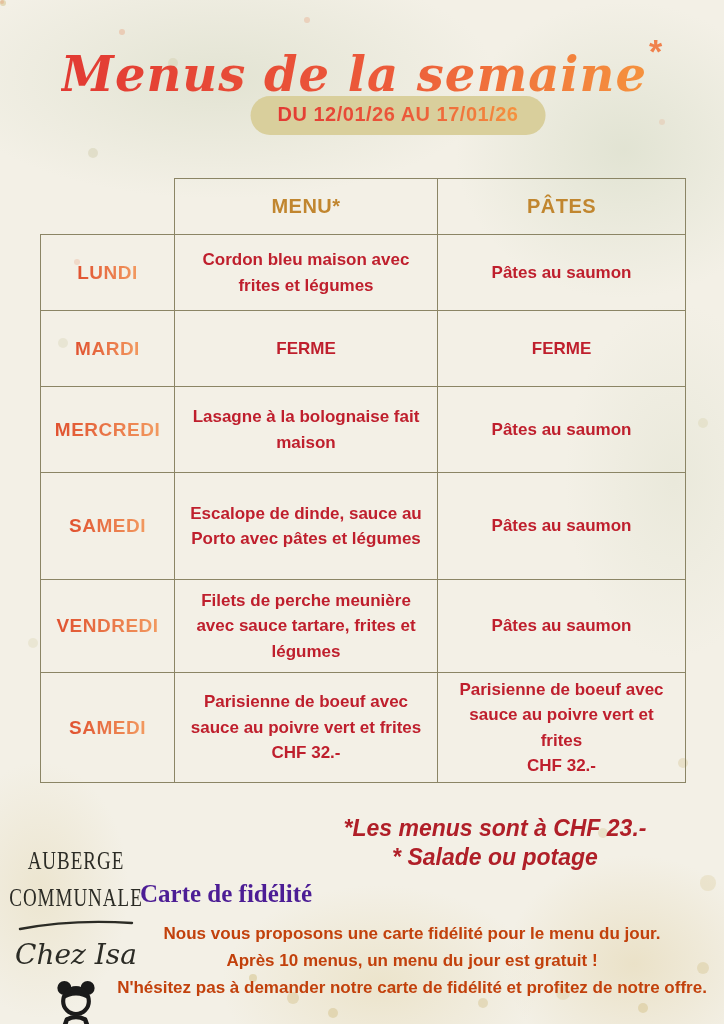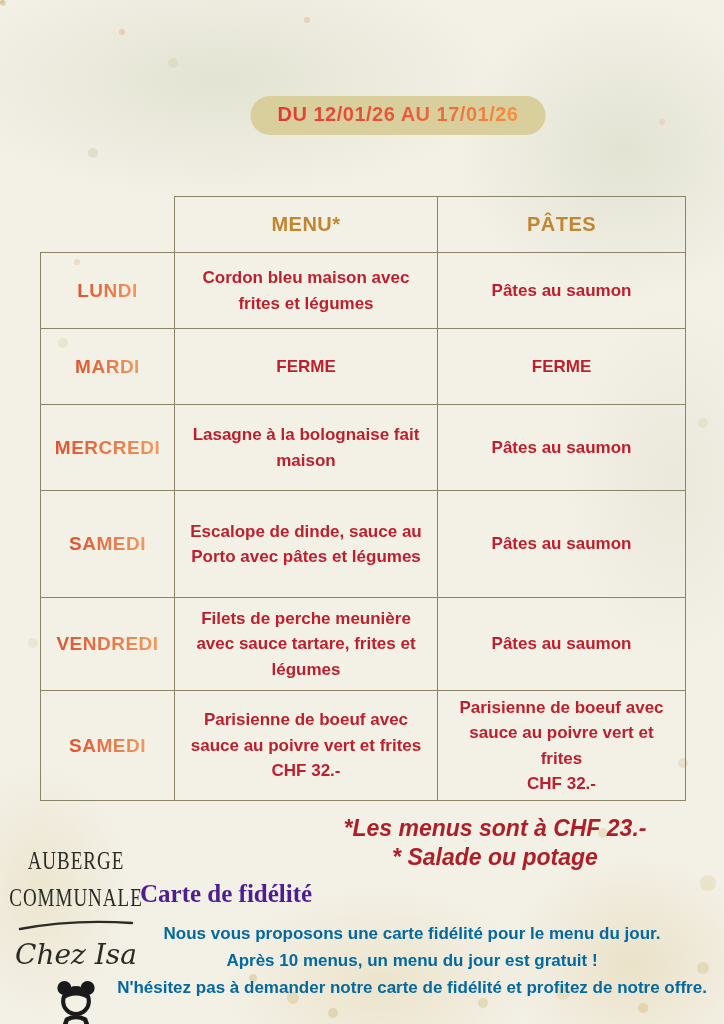--- a/index.html
+++ b/index.html
@@ -80,21 +80,21 @@
     background: #d9cf9c;
     border-radius: 20px;
     padding: 7px 27px 9px 27px;
     font-weight: bold; font-size: 20px; letter-spacing: .5px;
     white-space: nowrap;
     text-align: center;
   }
 
   
   .menu-table {
-    position: absolute; left: 40px; top: 196px;
+    position: absolute; left: 40px; top: 178px;
     width: 645px; table-layout: fixed;
     border-collapse: collapse;
   }
   .menu-table td, .menu-table th { border: 1.5px solid #8b8565; vertical-align: middle; padding: 0 12px; }
   .menu-table .corner { border: none; }
   .menu-table th.col-head {
     color: #c1862f; font-size: 20px; font-weight: bold; letter-spacing: .5px;
     text-align: center;
   }
   .menu-table td.day {
@@ -122,21 +122,21 @@
 
   
   .loyalty-heading {
     position: absolute; top: 880px; left: 140px; width: 520px;
     text-align: left;
     font-family: "Liberation Serif", serif;
     font-weight: bold; font-size: 25px; color: #4c1d95;
   }
   .loyalty-text {
     position: absolute; top: 920px; left: 110px; width: 604px;
-    text-align: center; color: #0369a1;
+    text-align: center; color: #c2410c;
     font-weight: bold; font-size: 17px; line-height: 27px;
   }
 
   
   .logo {
     position: absolute; left: 8px; top: 842px; width: 136px;
     text-align: center; color: #2b2b25;
   }
   .logo-line {
     font-family: "Liberation Serif", serif;
@@ -158,20 +158,23 @@
 
   <div class="stain wash-top-left"></div>
   <div class="stain wash-top-right"></div>
   <div class="stain wash-mid-right"></div>
   <div class="stain wash-bottom-mid"></div>
   <div class="stain wash-bottom-right"></div>
   <div class="stain wash-left-low"></div>
   <div class="stain speckles-a"></div>
   <div class="stain speckles-b"></div>
 
+  <div class="title">
+    <span class="grad-red-orange">Menus de la semaine</span><span class="star">*</span>
+  </div>
 
   <div class="date-badge">
     <span class="grad-red-orange">DU 12/01/26 AU 17/01/26</span>
   </div>
 
   <table class="menu-table">
     <colgroup>
       <col style="width:134px">
         <col style="width:263px">
         <col style="width:248px">

